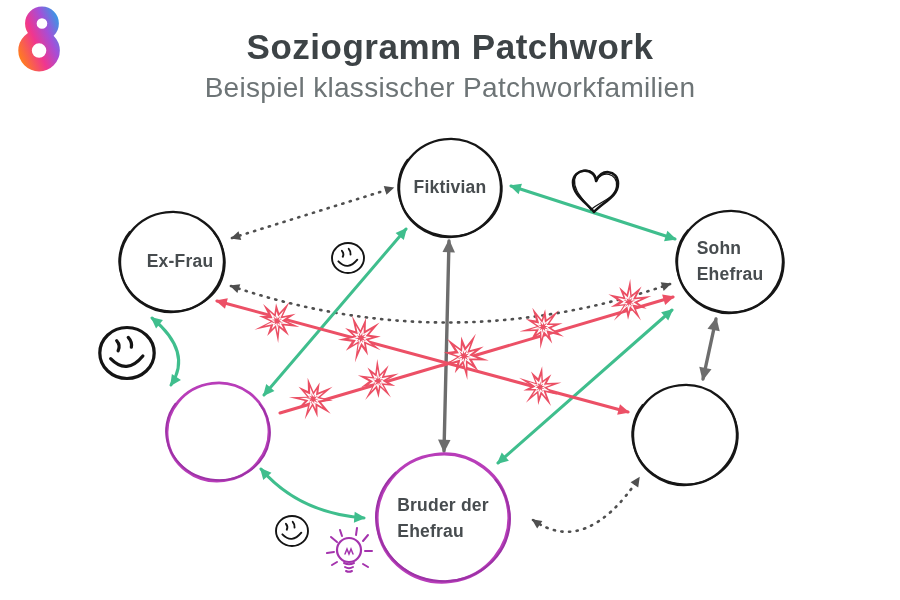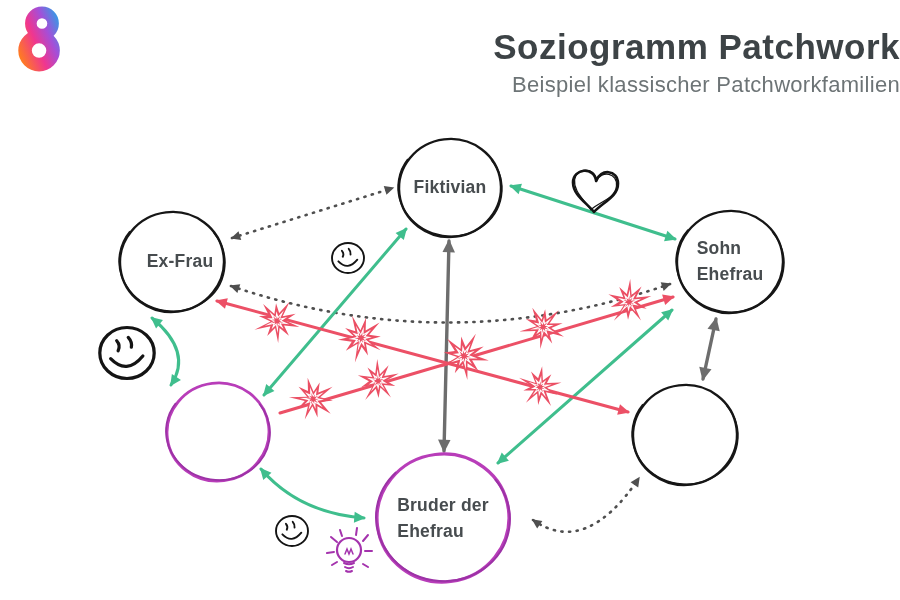--- a/index.html
+++ b/index.html
@@ -1,20 +1,20 @@
 <!DOCTYPE html>
 <html><head>
 <meta charset="utf-8">
 <style>
   html,body{margin:0;padding:0;background:#ffffff;}
   .stage{position:relative;width:900px;height:600px;background:#ffffff;overflow:hidden;
          font-family:"Liberation Sans",sans-serif;}
-  .hdr{position:absolute;left:0;top:0;width:900px;text-align:right;}
+  .hdr{position:absolute;left:0;top:0;width:900px;text-align:center;}
   .hdr h1{margin:0;padding-top:27px;font-size:35px;font-weight:700;color:#3d4346;letter-spacing:.5px;}
-  .hdr p{margin:5px 0 0;font-size:22px;font-weight:400;color:#6d7476;letter-spacing:.3px;}
+  .hdr p{margin:5px 0 0;font-size:28px;font-weight:400;color:#6d7476;letter-spacing:.3px;}
   .logo{position:absolute;left:12px;top:6px;}
   svg.diagram{position:absolute;left:0;top:0;}
   .lbl{position:absolute;transform:translate(-50%,-50%);white-space:nowrap;
        color:#474c4f;font-weight:600;font-size:17.5px;letter-spacing:.2px;line-height:1.5;}
   .lbl .sub{display:block;font-weight:400;color:#6e7477;font-size:16.5px;}
   .lbl .ln{display:block;}
   .green{stroke:#3fbe8d;stroke-width:3;fill:none;stroke-linecap:round;}
   .red{stroke:#ec5066;stroke-width:3;fill:none;stroke-linecap:round;}
   .gray{stroke:#6d6d6d;stroke-width:3.4;fill:none;stroke-linecap:round;}
   .dot{stroke:#4f4f4f;stroke-width:2.6;fill:none;stroke-linecap:round;stroke-dasharray:1.2 6.5;}

